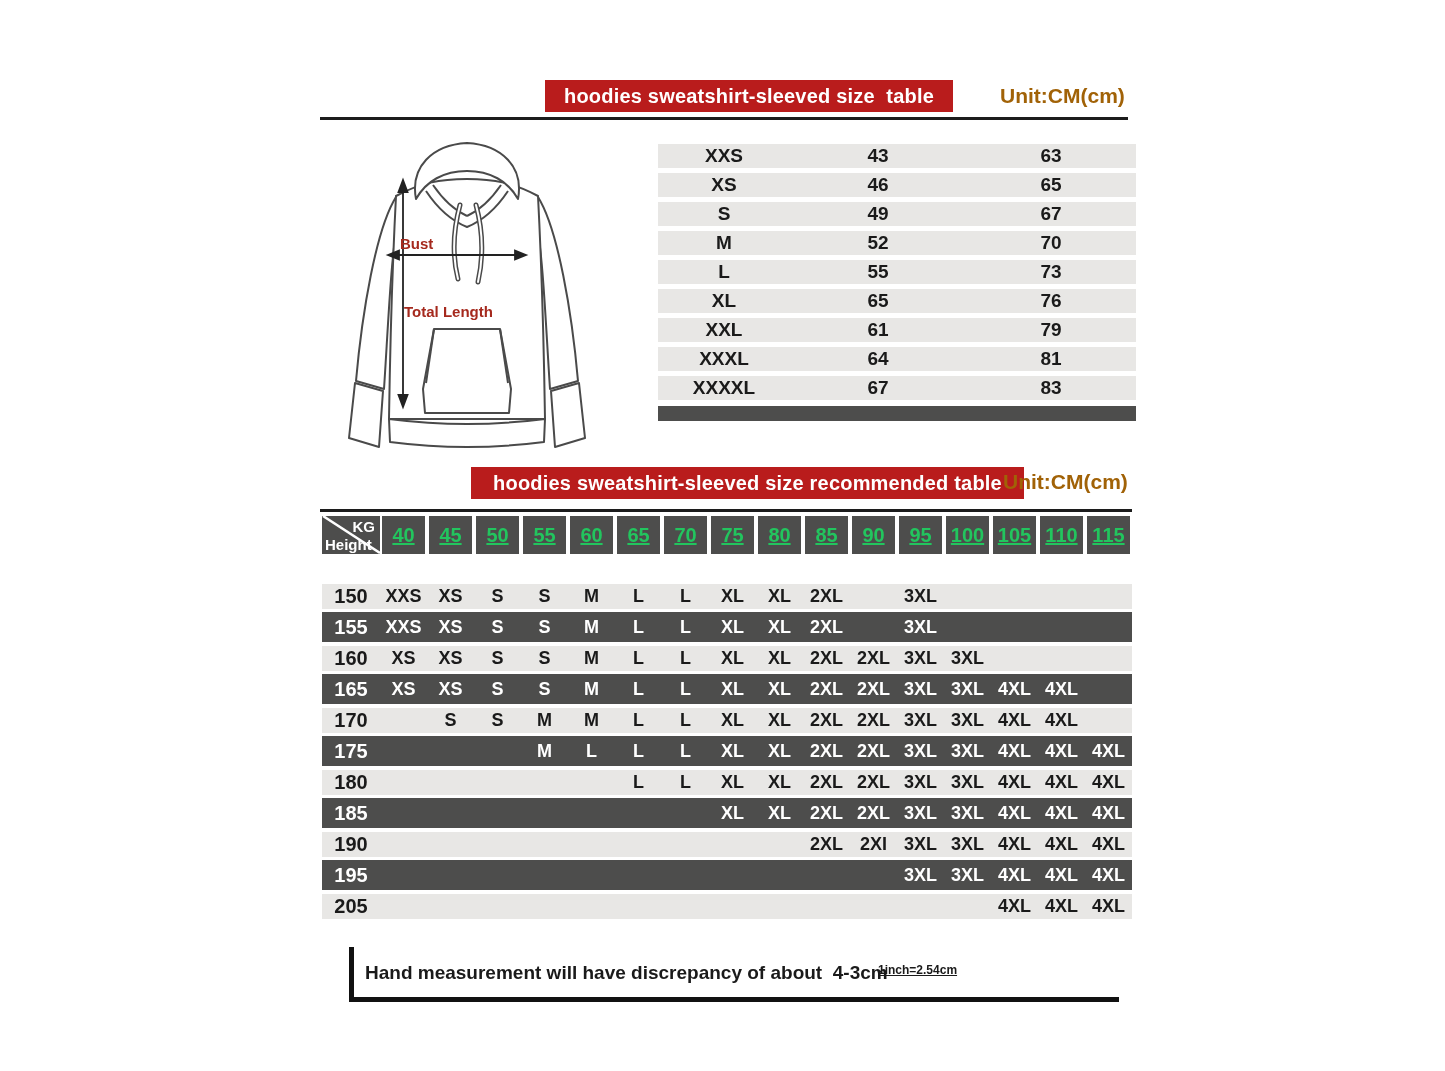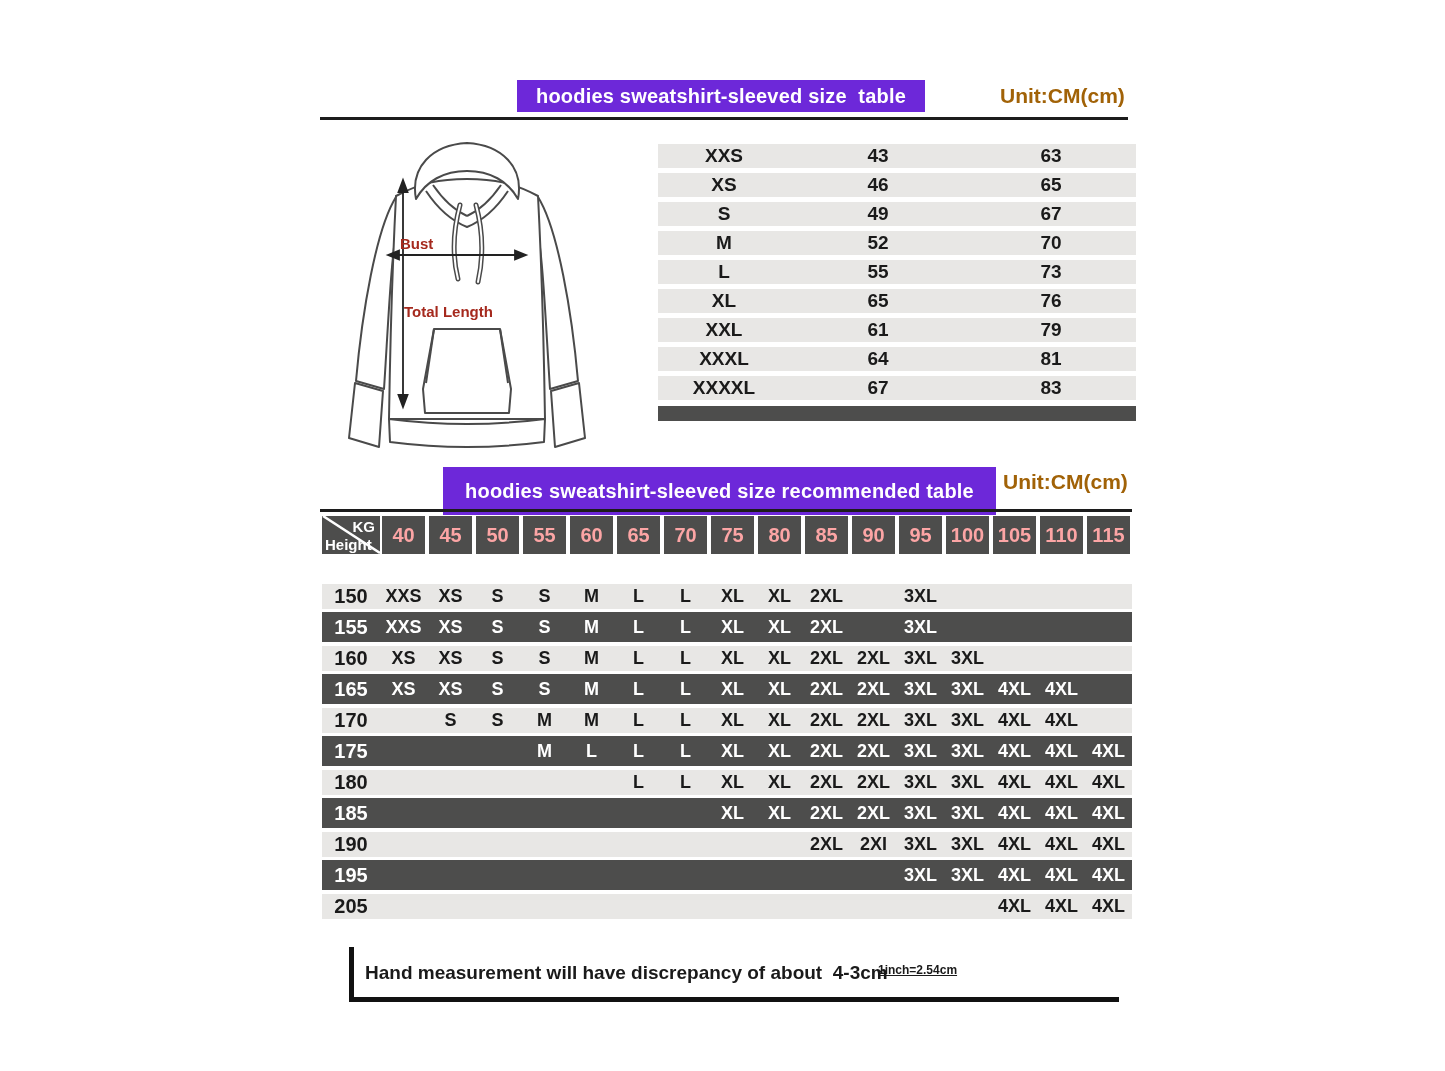--- a/index.html
+++ b/index.html
@@ -5,26 +5,26 @@
   html,body{margin:0;padding:0;background:#fff;}
   body{
     width:1445px;height:1071px;
     font-family:"Liberation Sans",sans-serif;
     font-weight:bold;color:#1a1a1a;
   }
   #canvas{position:relative;width:1445px;height:1071px;background:#ffffff;overflow:hidden;}
 
   
   .bar-title{
-    position:absolute;background:#6d28d9;color:#ffffff;
+    position:absolute;background:#b91c1c;color:#ffffff;
     display:flex;align-items:center;justify-content:center;
-    font-size:20px;white-space:pre;letter-spacing:.2px;
+    font-size:20px;white-space:pre;letter-spacing:.2px;margin-left:28px;
   }
   #title1{left:517px;top:80px;width:408px;height:32px;}
-  #title2{left:443px;top:467px;width:553px;height:48px;}
+  #title2{left:443px;top:467px;width:553px;height:32px;}
   .unit{position:absolute;font-size:21px;color:#a16207;white-space:pre;}
   #unit1{left:1000px;top:84px;}
   #unit2{left:1003px;top:470px;}
   .rule{position:absolute;height:3px;background:#1c1c1c;}
   #rule1{left:320px;top:117px;width:808px;}
   #rule2{left:320px;top:509px;width:812px;}
 
   
   #hoodie{position:absolute;left:330px;top:133px;}
 
@@ -46,22 +46,22 @@
   
   #m-header{
     position:absolute;left:322px;top:516px;height:38px;
     display:grid;grid-template-columns:58px repeat(16,47px);
   }
   .m-corner{position:relative;background:#4d4d4c;color:#fff;}
   .m-corner svg{position:absolute;left:0;top:0;}
   .m-corner .kg{position:absolute;top:2px;right:5px;font-size:15px;}
   .m-corner .hgt{position:absolute;bottom:1px;left:3px;font-size:15px;}
   .m-hcell{
-    margin:0 2px;background:#4d4d4c;color:#fca5a5;
-    display:flex;align-items:center;justify-content:center;font-size:20px;
+    margin:0 2px;background:#4d4d4c;color:#22c55e;
+    display:flex;align-items:center;justify-content:center;font-size:20px;text-decoration:underline;
   }
   #m-rows{position:absolute;left:322px;top:580px;width:810px;}
   .m-row{
     display:grid;grid-template-columns:58px repeat(16,47px);
     align-items:center;text-align:center;font-size:18px;
   }
   .m-row.light{background:#e8e7e5;height:25px;margin:4px 0 3px;}
   .m-row.dark{background:#4d4d4c;color:#fff;height:30px;margin:1px 0;}
   .m-label{font-size:20px;}
 

